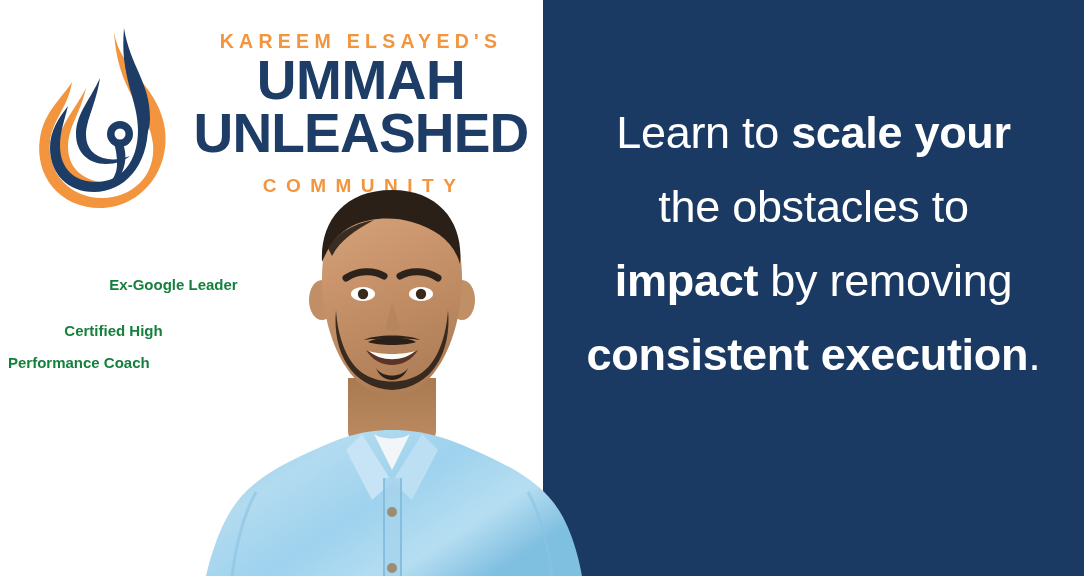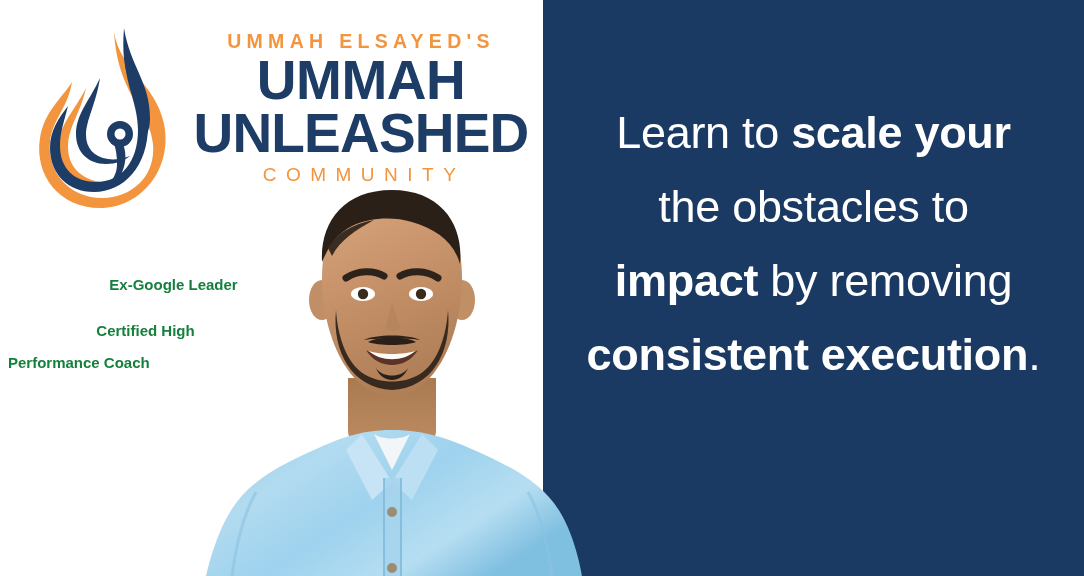--- a/index.html
+++ b/index.html
@@ -75,39 +75,40 @@
     font-size:55px;
     line-height:53px;
     text-align:center;
     letter-spacing:-0.5px;
     white-space:nowrap;
   }
   .logo-word.w2{font-size:55px;letter-spacing:-0.8px;}
   .logo-sub{
     color:#f2953e;
     font-size:19px;
-    font-weight:400;
+    font-weight:700;
     letter-spacing:9.5px;
     text-align:center;
     line-height:30px;
     padding-left:6px;
     white-space:nowrap;
+    margin-top:11px;
   }
 
   
   .cred{
     position:absolute;
     color:#15803d;
     font-weight:700;
     font-size:15px;
     white-space:nowrap;
     z-index:5;
   }
   .cred-1{left:0;top:276px;width:347px;text-align:center;}
-  .cred-2{left:0;top:322px;width:227px;text-align:center;padding-left:32px;}
+  .cred-2{left:0;top:322px;width:227px;text-align:center;}
   .cred-3{left:8px;top:354px;width:227px;text-align:left;}
 
   
   .photo{
     position:absolute;
     left:196px;top:182px;
     width:396px;height:394px;
     z-index:4;
   }
   .photo svg{display:block;}
@@ -147,21 +148,21 @@
           <g fill="#1d3c66">
             <circle cx="96" cy="108" r="13"></circle>
             <circle cx="96" cy="108" r="5.5" fill="#ffffff"></circle>
             <path d="M99 118 C 103 128, 102 140, 96 150 C 93 155, 89 157, 86 156
                      C 90 152, 93 146, 93 138 C 93 130, 92 123, 90 118 Z"></path>
           </g>
         </svg>
       </div>
 
       <div class="logo-text">
-        <div class="logo-eyebrow">UMMAH ELSAYED'S</div>
+        <div class="logo-eyebrow">KAREEM ELSAYED'S</div>
         <div class="logo-word w1">UMMAH</div>
         <div class="logo-word w2">UNLEASHED</div>
         <div class="logo-sub">COMMUNITY</div>
       </div>
     </div>
 
     <div class="cred cred-1">Ex-Google Leader</div>
     <div class="cred cred-2">Certified High</div>
     <div class="cred cred-3">Performance Coach</div>
   </div>

